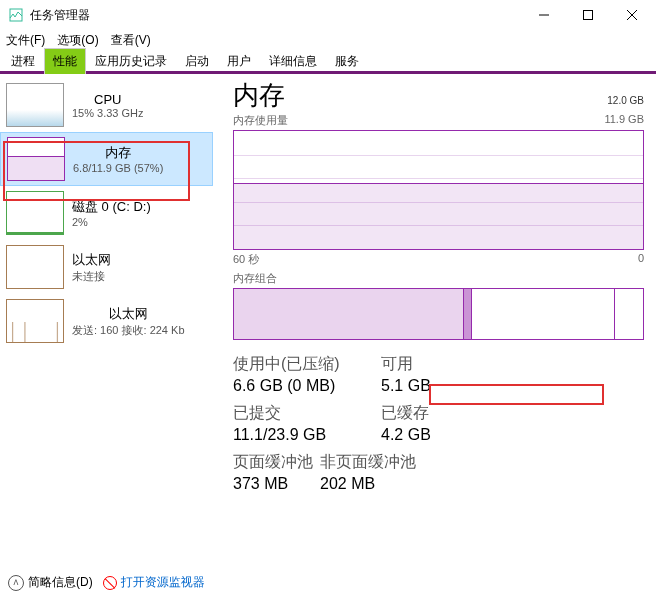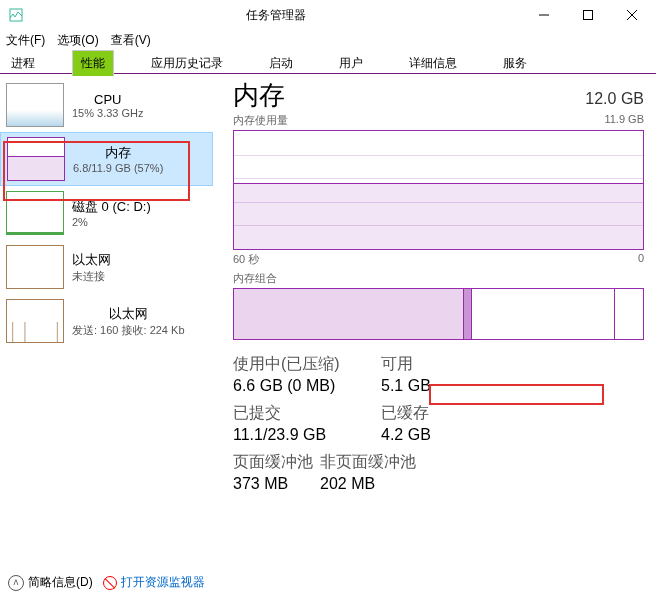--- a/index.html
+++ b/index.html
@@ -1,28 +1,28 @@
 <!DOCTYPE html>
 <html><head>
 <meta charset="utf-8">
 <style>
 * { box-sizing: border-box; margin: 0; padding: 0; font-family: "Microsoft YaHei", "Segoe UI", sans-serif; }
 body { width: 656px; height: 599px; background: #fff; font-size: 12px; color: #000; position: relative; overflow: hidden; }
 
-.titlebar { height: 30px; display: flex; align-items: center; padding: 0 2px; text-align: center; }
+.titlebar { height: 30px; display: flex; align-items: center; padding: 0 2px; }
 .titlebar .app-icon { width: 16px; height: 16px; margin: 0 6px; display: inline-flex; align-items: center; justify-content: center; }
 .titlebar .title { font-size: 12px; flex: 1; }
 .win-btns { display: flex; }
 .win-btn { width: 44px; height: 28px; display: flex; align-items: center; justify-content: center; color: #000; }
 .win-btn svg { stroke: #000; }
 
 .menubar { height: 20px; display: flex; padding: 0 0; align-items: center; }
 .menubar span { padding: 2px 6px; font-size: 12px; cursor: default; }
 
-.tabs { height: 24px; border-bottom: 1px solid #701a75; display: flex; align-items: flex-start; padding-left: 2px; gap: 28px; }
+.tabs { height: 24px; border-bottom: 3px solid #701a75; display: flex; align-items: center; padding-left: 2px; }
 .tab { padding: 4px 8px 4px 8px; font-size: 12px; border: 1px solid transparent; border-bottom: none; margin-bottom: -1px; cursor: default; }
 .tab.active { border-color: #ccc; background: #84cc16; }
 
 .content { display: flex; height: 484px; }
 
 .sidebar { width: 213px; padding: 4px 0; }
 .side-item { display: flex; align-items: center; padding: 4px 6px; height: 54px; cursor: default; position: relative; }
 .side-item.selected { background: #cce8ff; border: 1px solid #99d1ff; }
 .side-thumb { width: 58px; height: 44px; border: 1px solid #999; margin-right: 8px; background: #fff; position: relative; overflow: hidden; }
 .side-info { display: flex; flex-direction: column; }
@@ -38,21 +38,21 @@
 .thumb-mem::after { content:""; position:absolute; left:0; right:0; top:19px; bottom:0; background: rgba(149,42,172,.15); }
 .thumb-disk { border-color: #4ca64c; }
 .thumb-disk::after { content:""; position:absolute; left:0; right:0; bottom:0; height:2px; background:#4ca64c; }
 .thumb-eth1 { border-color: #a67c52; }
 .thumb-eth2 { border-color: #a67c52; }
 .thumb-eth2::after { content:""; position:absolute; left:0; right:0; bottom:0; height:20px; background: linear-gradient(to right, transparent 0%, transparent 8%, #a67c52 10%, transparent 12%, transparent 30%, #a67c52 32%, transparent 34%, transparent 88%, #a67c52 90%, transparent 92%) ; opacity:.7;}
 
 .main { flex: 1; padding: 4px 12px 4px 20px; position: relative; }
 .main-header { display: flex; justify-content: space-between; align-items: baseline; }
 .main-title { font-size: 26px; font-weight: 400; }
-.main-total { font-size: 16px; color: #333; }
+.main-total { font-size: 10px; color: #333; }
 
 .graph-lbl-row { display: flex; justify-content: space-between; font-size: 11px; color: #666; }
 .usage-graph { height: 120px; border: 1px solid #952aac; position: relative; margin-top: 2px; background: #fff; }
 .usage-graph .grid-h { position:absolute; left:0; right:0; border-top:1px solid #e8d5ee; }
 .usage-fill { position:absolute; left:0; right:0; bottom:0; top:52px; background: rgba(149,42,172,.12); border-top:1px solid #952aac; }
 .x-lbl-row { display: flex; justify-content: space-between; font-size: 11px; color: #666; margin-top: 2px; }
 
 .comp-graph { height: 52px; border: 1px solid #952aac; margin-top: 2px; position: relative; background: #fff; }
 .comp-seg { position:absolute; top:0; bottom:0; background: rgba(149,42,172,.2); }
 .comp-seg.dark { background: rgba(149,42,172,.5); }

